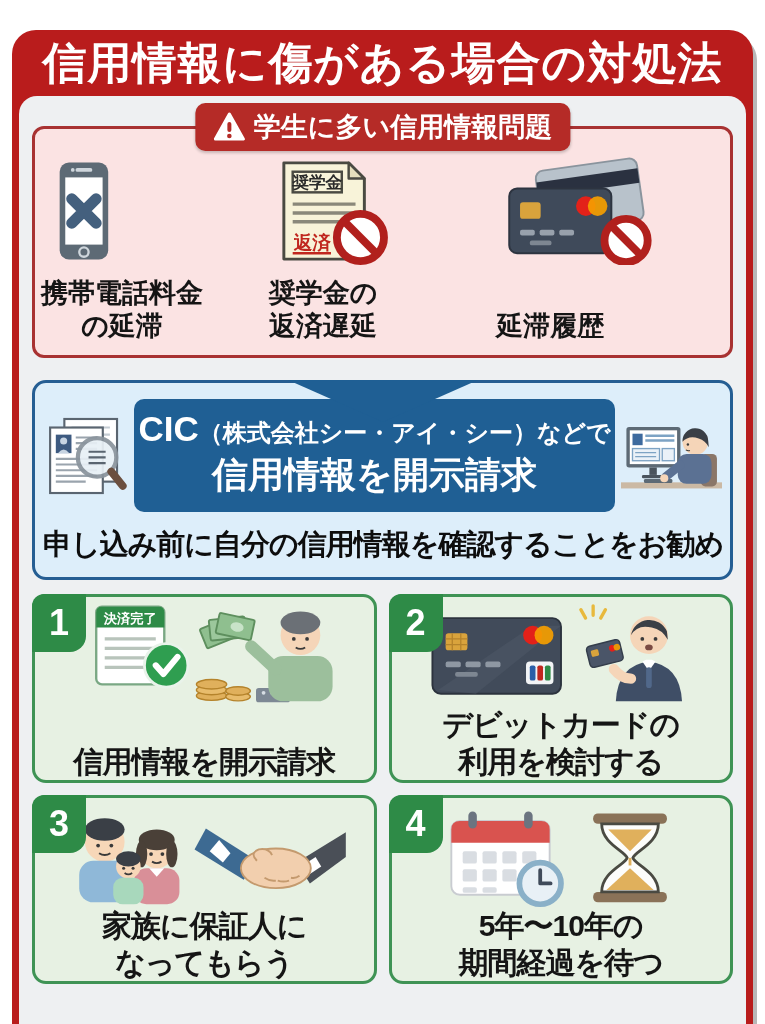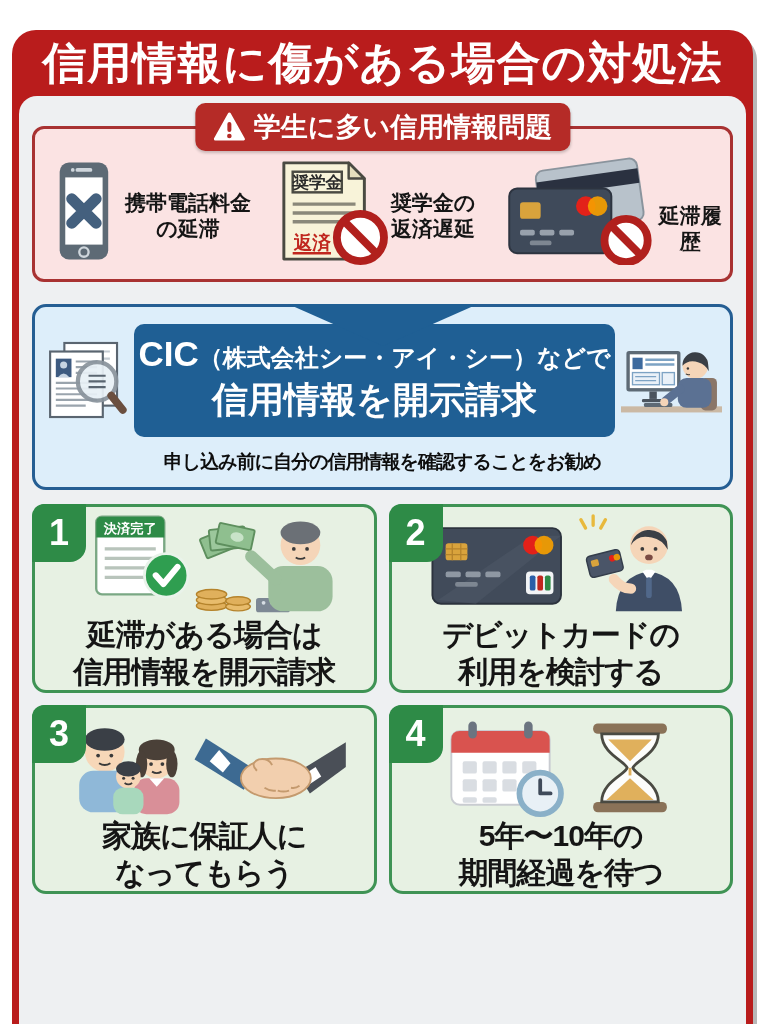--- a/index.html
+++ b/index.html
@@ -17,38 +17,38 @@
     background:#eef0f2; border-radius:18px; padding:0 13px; }
 
   
   .problems { margin-top:30px; position:relative; background:#fbe3e3;
     border:3px solid #a83232; border-radius:12px; padding:26px 6px 12px; }
   .alert-badge { position:absolute; top:-26px; left:50%; transform:translateX(-50%);
     background:#b52b27; color:#ffffff; font-size:27px; font-weight:800;
     padding:6px 18px; border-radius:10px; display:flex; align-items:center; gap:9px;
     white-space:nowrap; box-shadow:0 2px 3px rgba(0,0,0,.2); }
   .problem-row { display:flex; }
-  .problem { flex:1; display:flex; flex-direction:row; align-items:center; }
+  .problem { flex:1; display:flex; flex-direction:column; align-items:flex-start; }
   .problem .art { height:112px; display:flex; align-items:center; justify-content:center; }
-  .problem .label { font-size:21px; font-weight:800; color:#151515; text-align:center;
+  .problem .label { font-size:27px; font-weight:800; color:#151515; text-align:center;
     line-height:1.22; margin-top:10px; }
 
   
   .disclosure { margin-top:22px; position:relative; background:#ddeefa;
     border:3px solid #255e93; border-radius:14px; padding:14px 8px 4px; }
   .down-arrow { position:absolute; top:-3px; left:50%; transform:translateX(-50%);
     width:0; height:0; border-left:95px solid transparent; border-right:95px solid transparent;
     border-top:42px solid #1f5f94; }
   .disclosure-row { display:flex; align-items:center; gap:6px; }
   .cic-box { flex:1; background:#1f5f94; border-radius:10px; color:#ffffff;
     text-align:center; padding:10px 4px 12px; }
   .cic-line1 { font-size:24px; font-weight:700; white-space:nowrap; }
   .cic-org { font-size:35px; }
   .cic-line2 { font-size:36px; font-weight:800; margin-top:2px; }
-  .note { font-size:19px; font-weight:800; color:#0d0d0d; text-align:center;
+  .note { font-size:29px; font-weight:800; color:#0d0d0d; text-align:center;
     margin:10px 0 8px; letter-spacing:-1px; white-space:nowrap; }
 
   
   .grid { display:grid; grid-template-columns:1fr 1fr; gap:12px; margin-top:14px; }
   .card { background:#e7f1e3; border:3px solid #3f9355; border-radius:14px;
     position:relative; height:189px; }
   .num-badge { position:absolute; top:-3px; left:-3px; width:54px; height:58px;
     background:#2e8b47; color:#ffffff; font-size:36px; font-weight:800;
     display:flex; align-items:center; justify-content:center;
     border-radius:12px 0 16px 0; }
@@ -226,21 +226,21 @@
             <circle cx="252" cy="34" r="21" fill="#f5d5b8"></circle>
             <ellipse cx="252" cy="21" rx="21" ry="12" fill="#6b7076"></ellipse>
             <circle cx="245" cy="38" r="2" fill="#3a3a3a"></circle>
               <circle cx="259" cy="38" r="2" fill="#3a3a3a"></circle>
             <path d="M247 47 q5 3 10 0" stroke="#3a3a3a" stroke-width="2" fill="none"></path>
             <rect x="218" y="56" width="68" height="48" rx="16" fill="#9cbf9c"></rect>
             <path d="M226 70 L200 46" stroke="#9cbf9c" stroke-width="13" stroke-linecap="round"></path>
           </svg>
         </div>
         <div class="label">
-          <span>延滞がある場合は</span><br>
+          <br>
           <span>信用情報を開示請求</span>
         </div>
       </div>
 
       <div class="card">
         <div class="num-badge">2</div>
         <div class="art">
           <svg width="290" height="104" viewBox="0 0 300 110">
             <rect x="14" y="16" width="136" height="80" rx="9" fill="#414b5a" stroke="#2c333e" stroke-width="2"></rect>
             <path d="M20 92 L120 24 L150 24 L60 96 Z" fill="#4c5766" opacity="0.6"></path>

